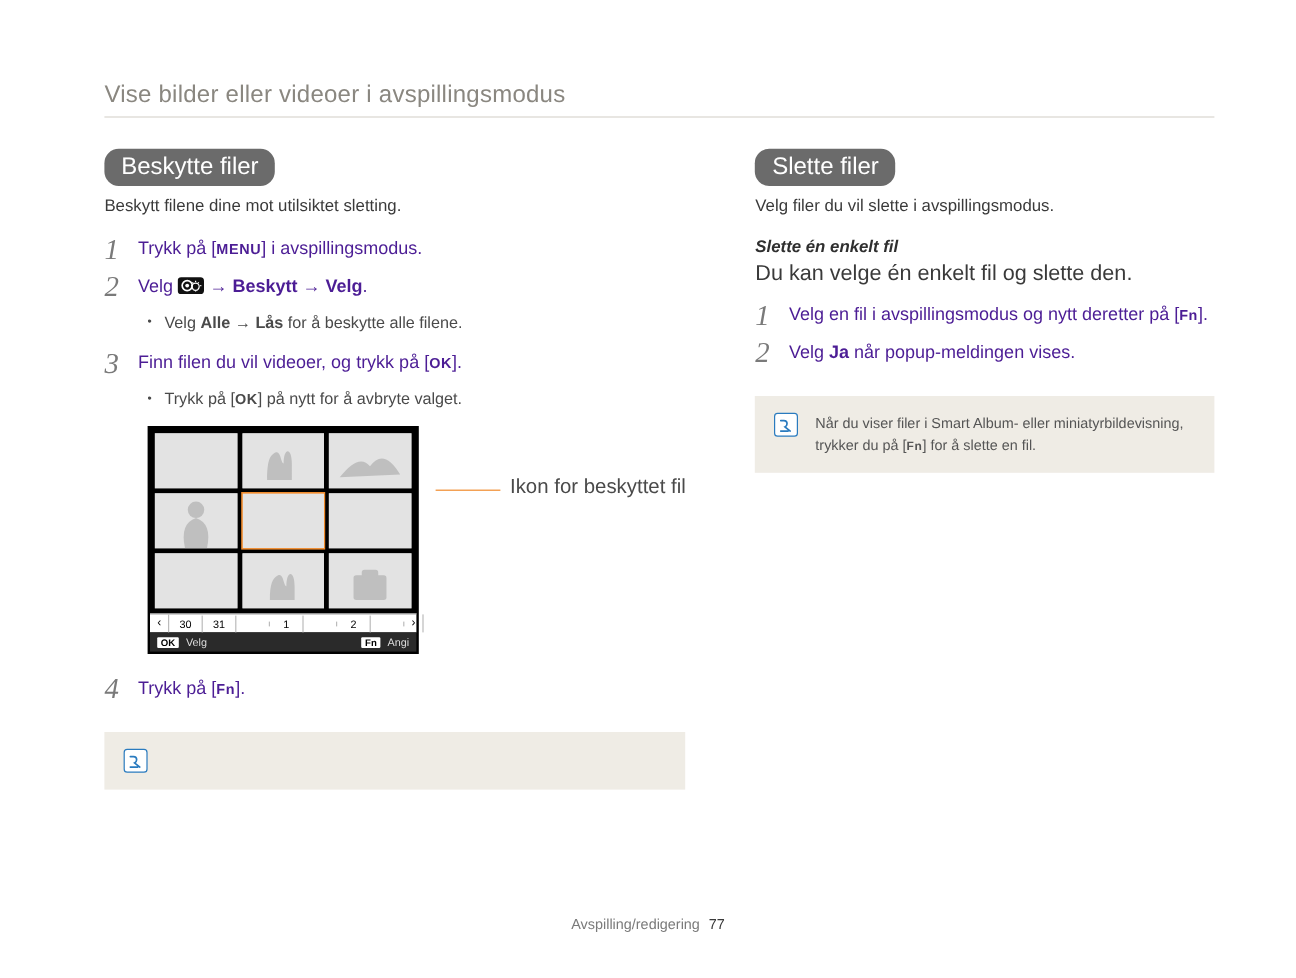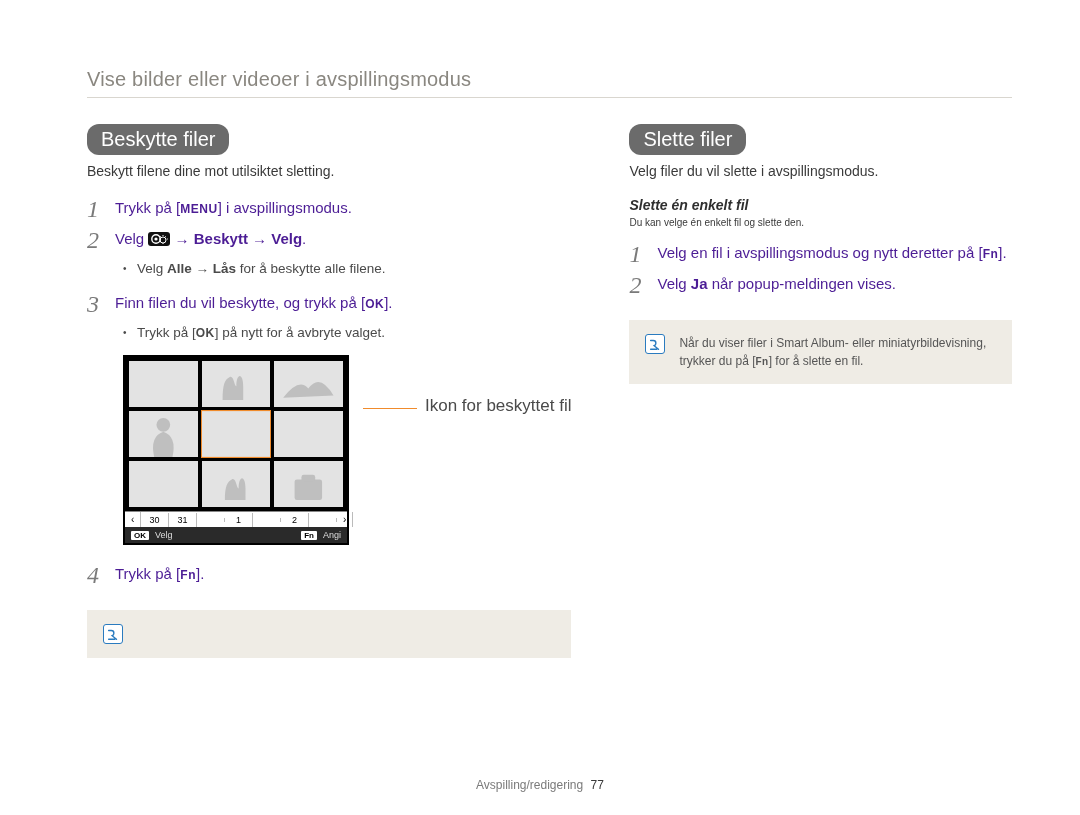--- a/index.html
+++ b/index.html
@@ -108,21 +108,21 @@
   }
   .subhead {
     font-size: 14px;
     font-weight: 700;
     color: #2f2f2f;
     margin-top: 6px;
     margin-bottom: 4px;
     font-style: italic;
   }
   .subtext {
-    font-size: 10px;
+    font-size: 18px;
     color: #3a3a3a;
     margin-bottom: 14px;
   }
   
   .shot-wrap {
     display: flex;
     align-items: center;
     gap: 14px;
     margin: 10px 0 18px 36px;
   }
@@ -224,21 +224,21 @@
     display: flex; align-items: center; justify-content: center;
     flex: 0 0 20px;
     font-style: italic;
     background:#fff;
     font-family: Georgia, serif;
   }
   .note-icon svg{ width:14px; height:14px; display:block; }
   .note-text { line-height: 1.5; }
   .footer {
     position: absolute;
-    bottom: 23px;
+    bottom: 38px;
     left: 0; right: 0;
     text-align: center;
     font-size: 12px;
     color: #7a7a7a;
   }
   .footer .pg { color: #3a3a3a; margin-left: 4px; }
 </style>
 </head>
 <body>
 
@@ -275,21 +275,21 @@
 
       <ul class="bullets">
         <li>
           <span>Velg </span><span class="bold">Alle</span><span> → </span><span class="bold">Lås</span><span> for å beskytte alle filene.</span>
         </li>
       </ul>
 
       <div class="step">
         <div class="step-num">3</div>
         <div class="step-body">
-          <span>Finn filen du vil beskytte, og trykk på [</span><span class="btn-label">OK</span><span>].</span>
+          <span>Finn filen du vil videoer, og trykk på [</span><span class="btn-label">OK</span><span>].</span>
         </div>
       </div>
 
       <ul class="bullets">
         <li>
           <span>Trykk på [</span><span class="btn-label">OK</span><span>] på nytt for å avbryte valget.</span>
         </li>
       </ul>
 
       

